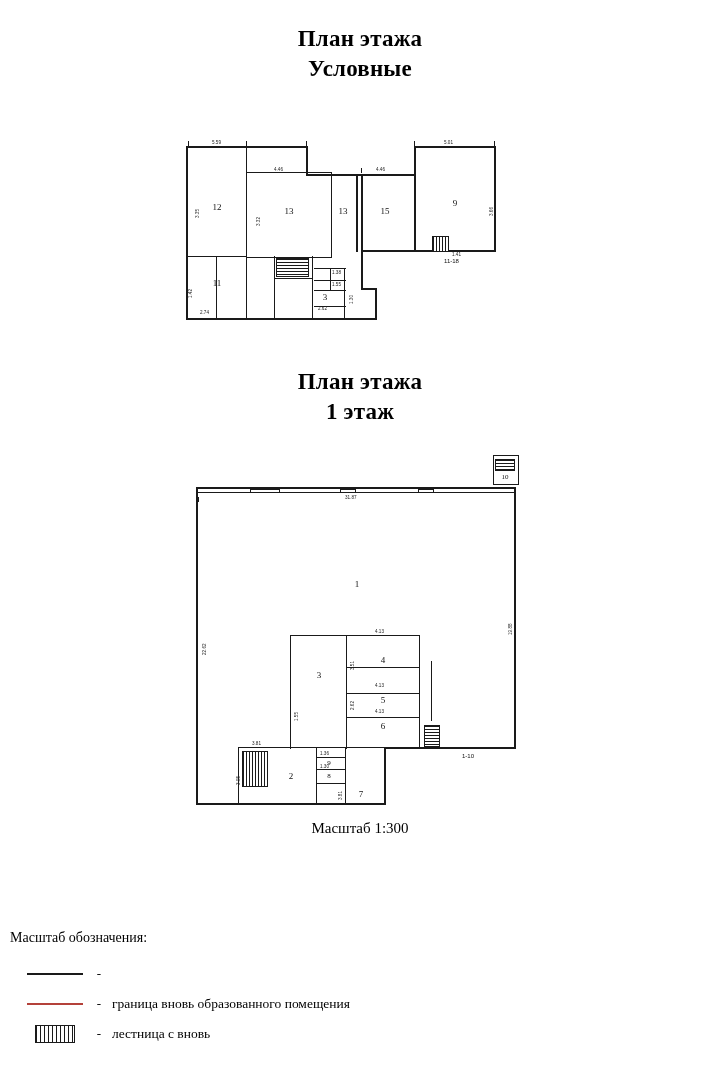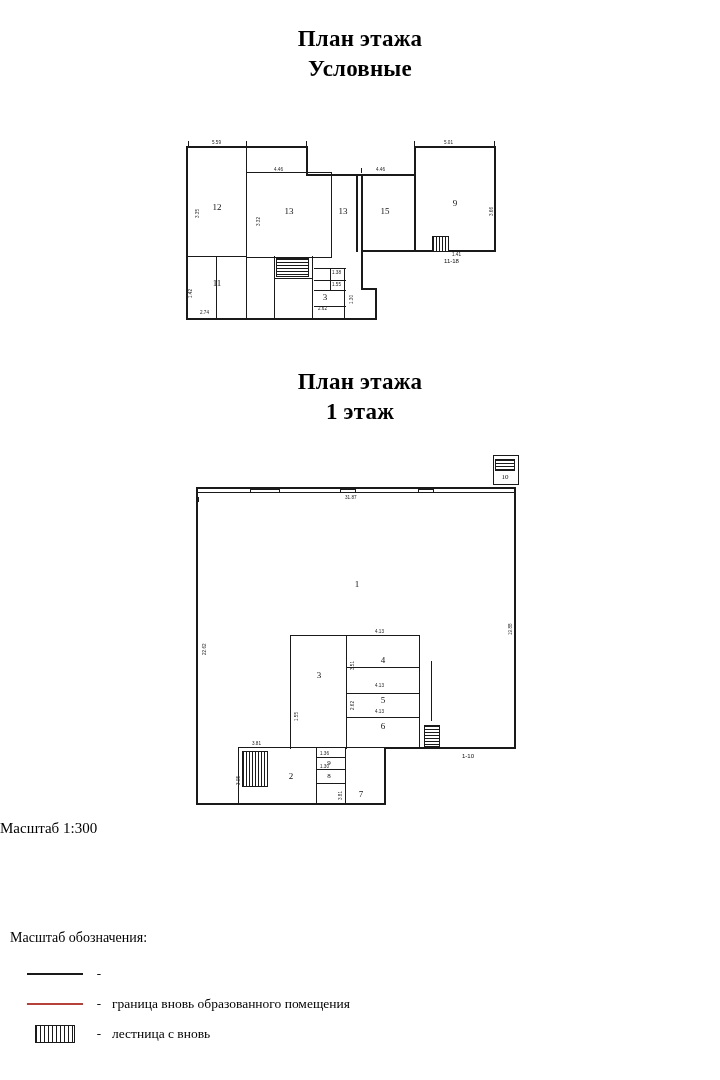--- a/index.html
+++ b/index.html
@@ -32,21 +32,21 @@
     font-size: 23px;
     line-height: 30px;
     letter-spacing: 0.2px;
   }
   #title-mezzanine { top: 24px; }
   #title-floor1 { top: 367px; }
 
   .scale-label {
     position: absolute;
     width: 100%;
-    text-align: left;
+    text-align: center;
     font-size: 15px;
     top: 820px;
   }
 
   
   .plan {
     position: absolute;
   }
   .wall {
     position: absolute;

